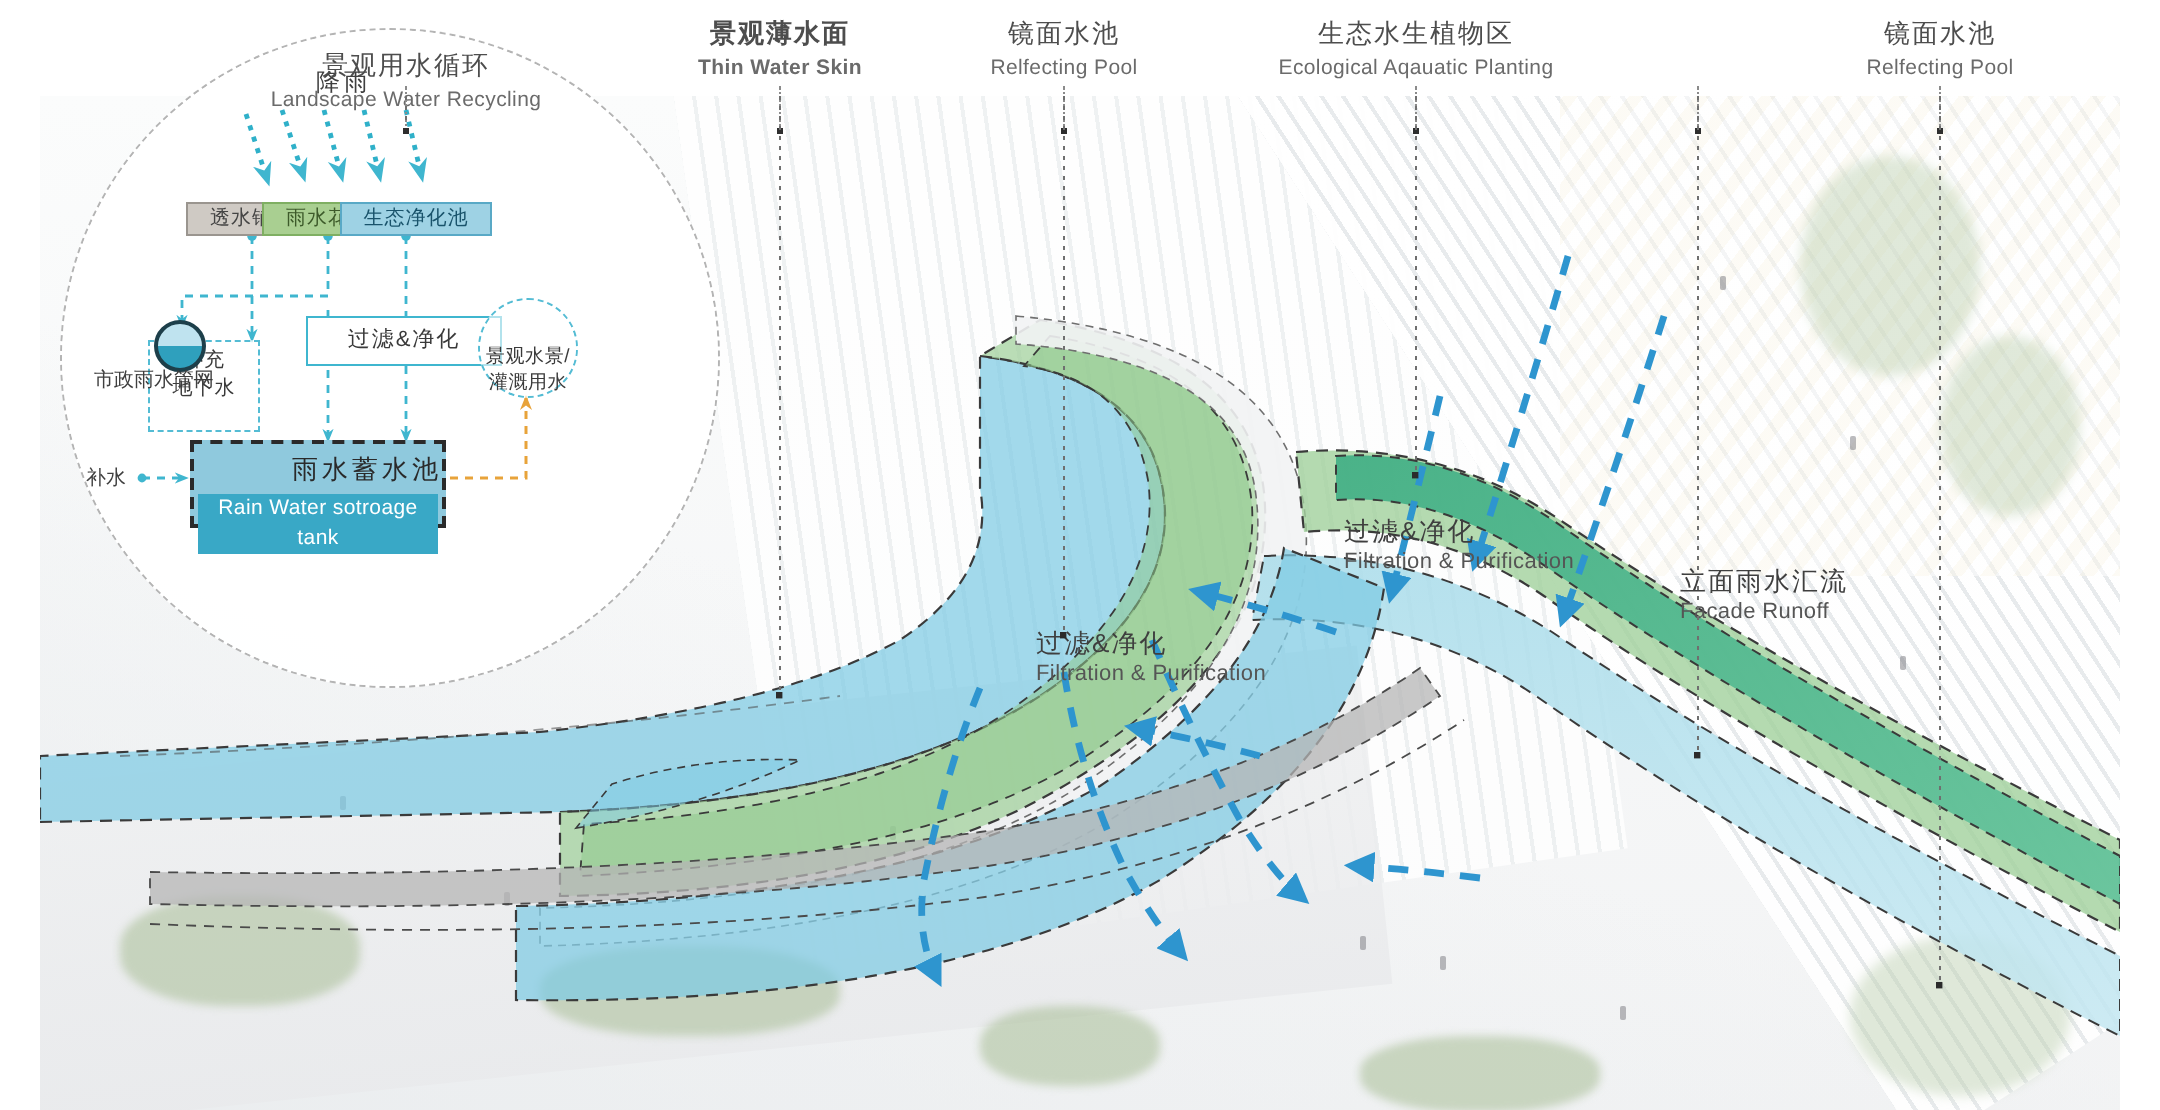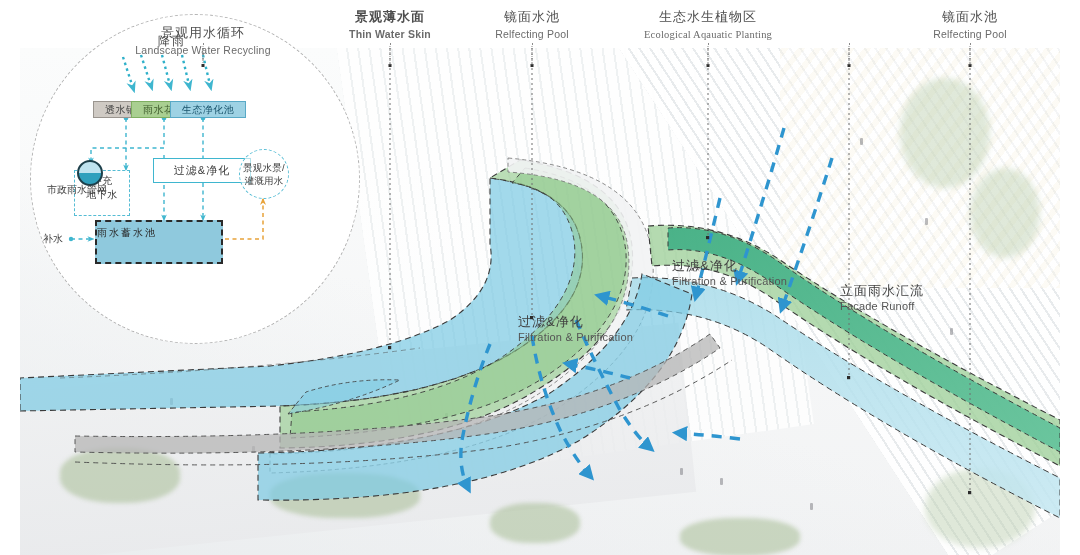--- a/index.html
+++ b/index.html
@@ -106,27 +106,27 @@
   }
   .dashbox {
     position:absolute; border:1px dashed #54bcd4; background:rgba(255,255,255,.6);
     font-size:10px; color:#3a3a3a; text-align:center; line-height:14px;
     padding-top:3px; letter-spacing:.5px;
   }
   .dashcircle {
     position:absolute; border:1px dashed #54bcd4; border-radius:50%;
     background:rgba(255,255,255,.6); font-size:9.5px; color:#3a3a3a;
     text-align:center; line-height:13px; letter-spacing:.3px;
-    display:flex; align-items:center; justify-content:center;
+    display:flex; align-items:flex-end; justify-content:center;
   }
   .tank {
     position:absolute; border:2px dashed #2a2a2a; background:#8fc9dd;
   }
   .tank .t-cn {
-    font-size:10px; color:#2a2a2a; text-align:left; letter-spacing:2px;
+    font-size:13px; color:#2a2a2a; text-align:right; letter-spacing:2px;
     padding-top:4px;
   }
   .tank .t-en {
     font-size:10.5px; color:#ffffff; text-align:center; background:#39a8c6;
     margin:3px 2px 2px 2px; letter-spacing:.2px; line-height:15px;
   }
   .municipal {
     position:absolute; width:26px; height:26px; border-radius:50%;
     background: linear-gradient(#bfe3ef 0 50%, #2fa0bd 50% 100%);
     border:2.5px solid #1d3f4a;
@@ -308,20 +308,21 @@
       </div>
     </div>
 
     <div class="municipal" style="left:46px; top:145px;"></div>
     <div class="dg" style="left:16px; top:168px;">市政雨水管网</div>
 
     <div class="dg" style="left:12px; top:217px;">补水</div>
 
     <div class="tank" style="left:64px; top:205px; width:128px; height:44px;">
       <div class="t-cn">雨水蓄水池</div>
+      <div class="t-en">Rain Water sotroage tank</div>
     </div>
   </div>
 
   <div class="callout" style="left:203px; top:24px;">
     <div class="cn">景观用水循环</div>
     <div class="en">Landscape Water Recycling</div>
   </div>
   <div class="leader" style="left:203px; top:43px; height:22px;"></div>
 
   <div class="callout" style="left:390px; top:8px;font-weight:bold;">
@@ -329,21 +330,21 @@
     <div class="en">Thin Water Skin</div>
   </div>
   <div class="leader" style="left:390px; top:43px; height:22px;"></div>
 
   <div class="callout" style="left:532px; top:8px;">
     <div class="cn">镜面水池</div>
     <div class="en">Relfecting Pool</div>
   </div>
   <div class="leader" style="left:532px; top:43px; height:22px;"></div>
 
-  <div class="callout" style="left:708px; top:8px;font-family:Liberation Serif, serif;">
+  <div class="callout" style="left:708px; top:8px;">
     <div class="cn">生态水生植物区</div>
     <div class="en">Ecological Aqauatic Planting</div>
   </div>
   <div class="leader" style="left:708px; top:43px; height:22px;"></div>
 
   <div class="leader" style="left:849px; top:43px; height:22px;"></div>
 
   <div class="callout" style="left:970px; top:8px;">
     <div class="cn">镜面水池</div>
     <div class="en">Relfecting Pool</div>

